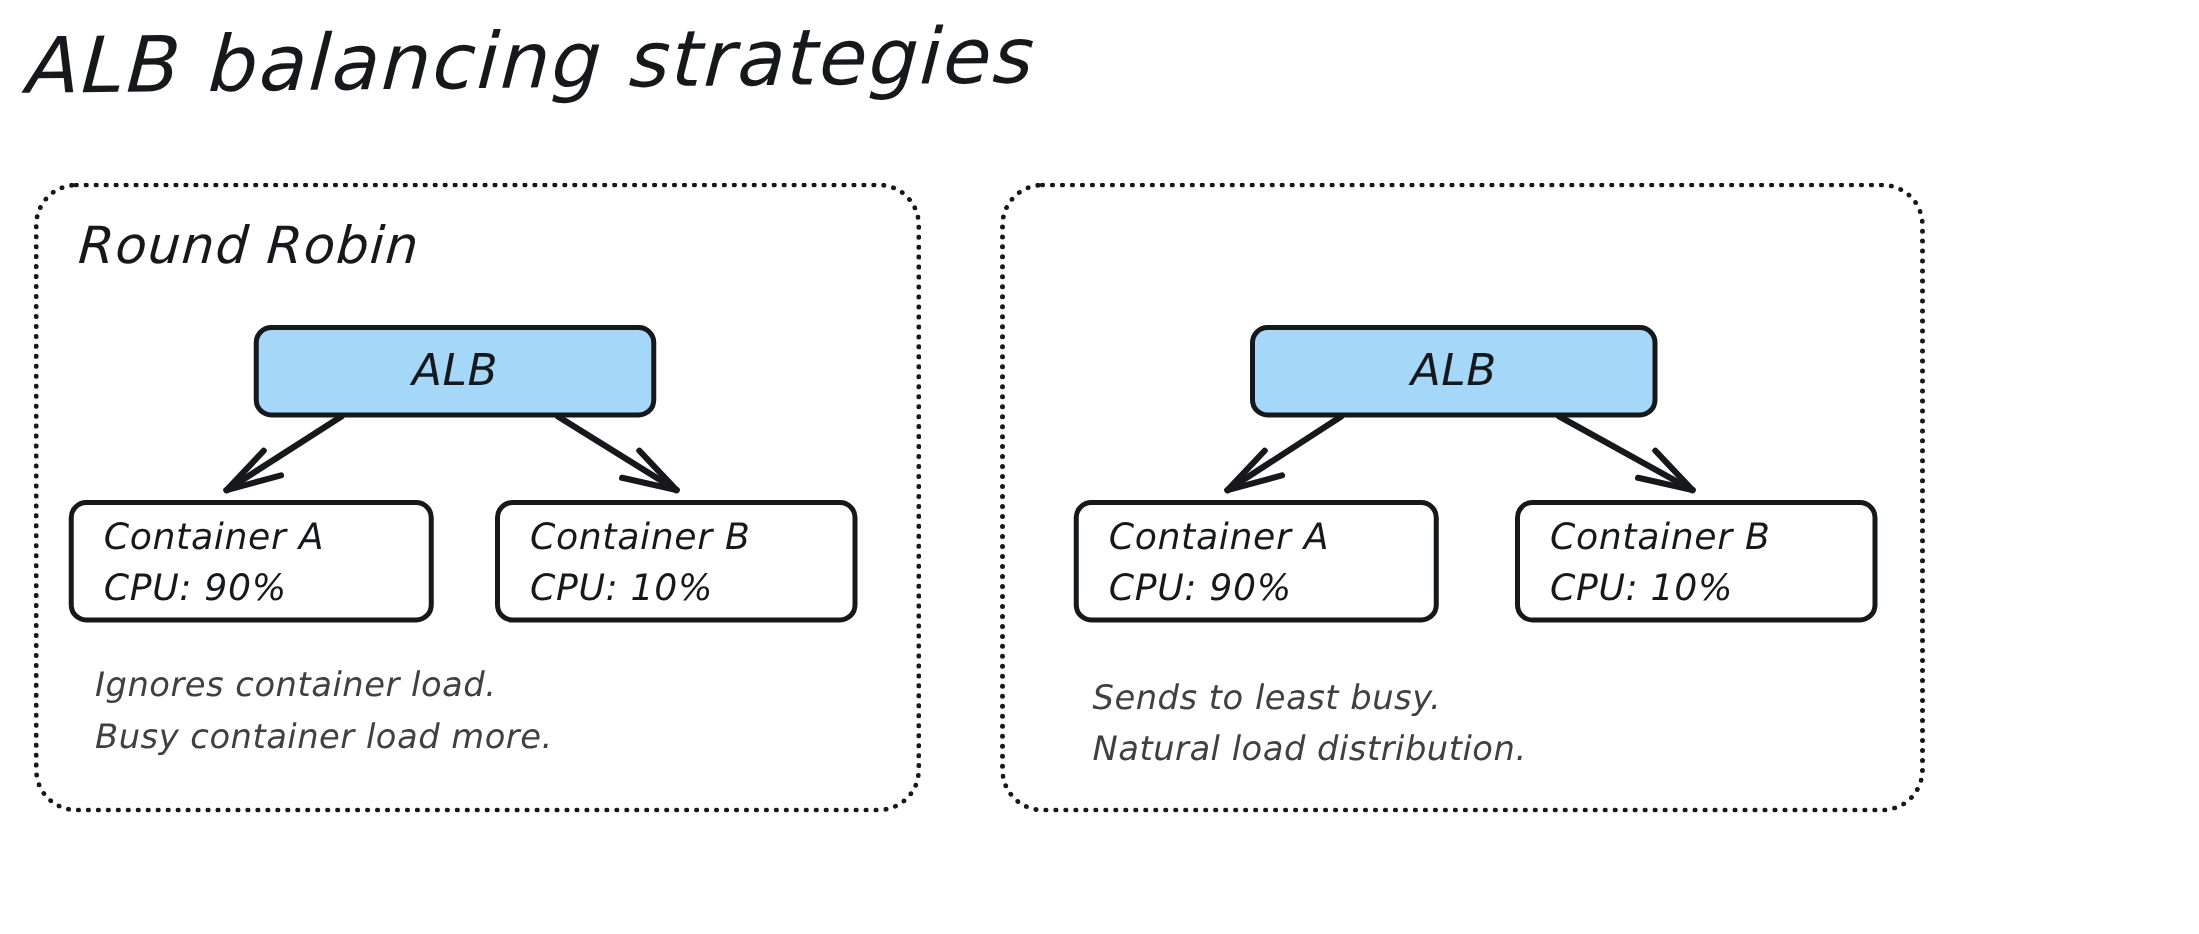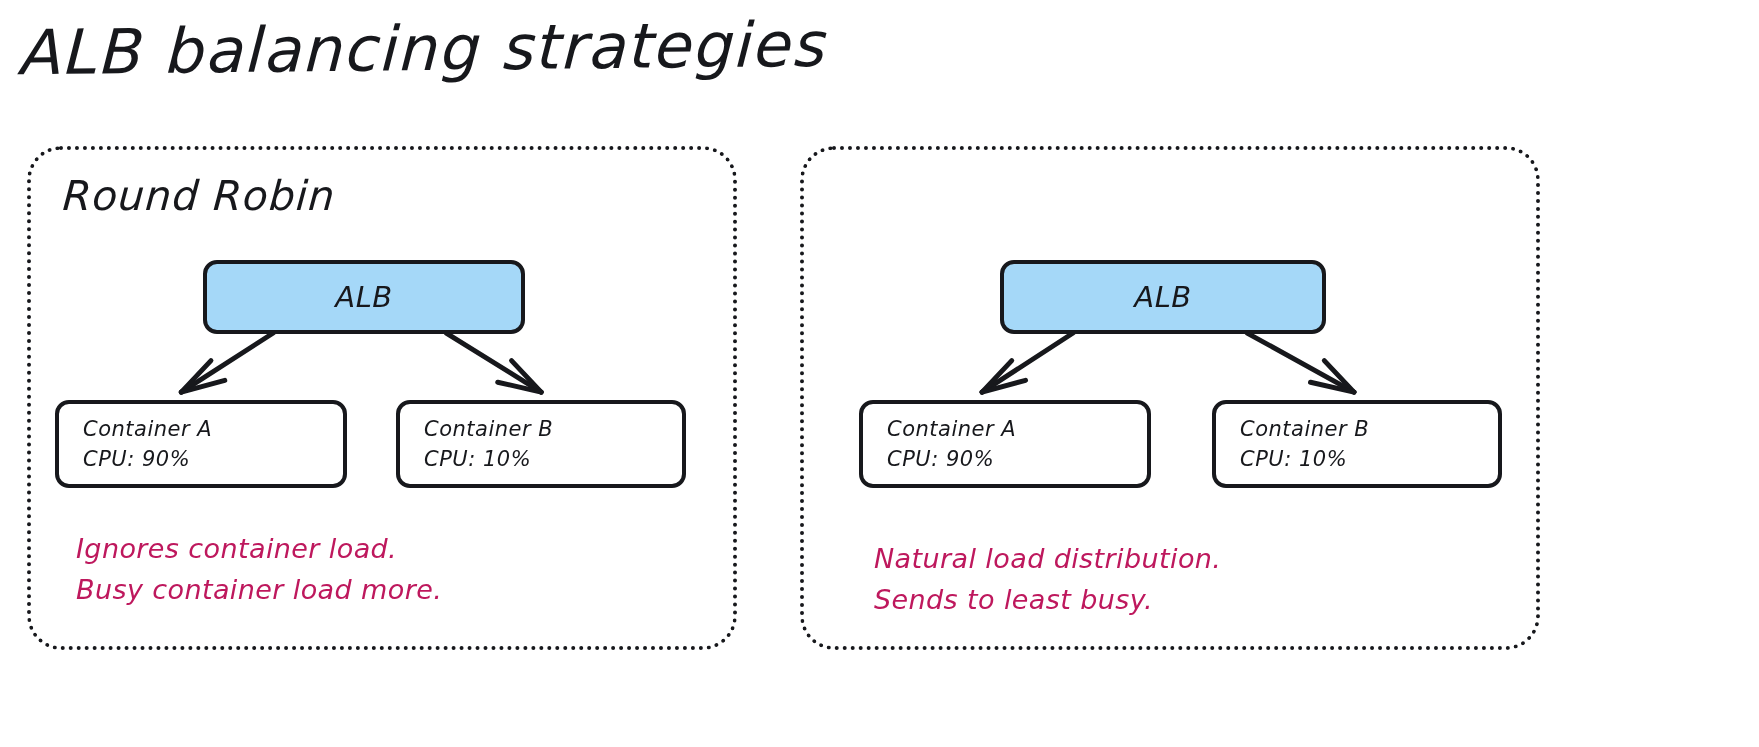--- a/index.html
+++ b/index.html
@@ -76,51 +76,51 @@
     display: flex;
     flex-direction: column;
     justify-content: center;
     font-style: italic;
     letter-spacing: 0.5px;
     color: #17181c;
   }
   .node-alb {
     background: #a5d8f8;
     align-items: center;
-    font-size: 29px;
+    font-size: 35px;
     height: 74px;
   }
   .node-container {
     background: #ffffff;
     align-items: flex-start;
     padding: 8px 0 6px 24px;
-    font-size: 21px;
+    font-size: 29px;
     line-height: 1.42;
-    height: 88px;
+    height: 98px;
   }
   .node-container .line { white-space: nowrap; }
 
   
   #rr-alb       { left: 172px; top: 110px; width: 322px; }
   #rr-cont-a    { left: 24px;  top: 250px; width: 292px; }
   #rr-cont-b    { left: 365px; top: 250px; width: 290px; }
 
   
   #lo-alb       { left: 196px; top: 110px; width: 326px; }
   #lo-cont-a    { left: 55px;  top: 250px; width: 292px; }
   #lo-cont-b    { left: 408px; top: 250px; width: 290px; }
 
   
   .caption {
     position: absolute;
     font-size: 27px;
     line-height: 1.52;
     font-style: italic;
     letter-spacing: 0.4px;
-    color: #be185d;
+    color: #404040;
     white-space: nowrap;
   }
   #rr-caption { left: 45px; top: 378px; }
   #lo-caption { left: 70px; top: 388px; }
 </style>
 </head>
 <body>
 
 <div id="page-title">ALB balancing strategies</div>
 
@@ -180,16 +180,16 @@
     <span class="line">Container A</span>
     <span class="line">CPU: 90%</span>
   </div>
 
   <div class="node node-container" id="lo-cont-b">
     <span class="line">Container B</span>
     <span class="line">CPU: 10%</span>
   </div>
 
   <div class="caption" id="lo-caption">
+    <div>Sends to least busy.</div>
     <div>Natural load distribution.</div>
-    <div>Sends to least busy.</div>
   </div>
 </div>
 
 </body></html>

